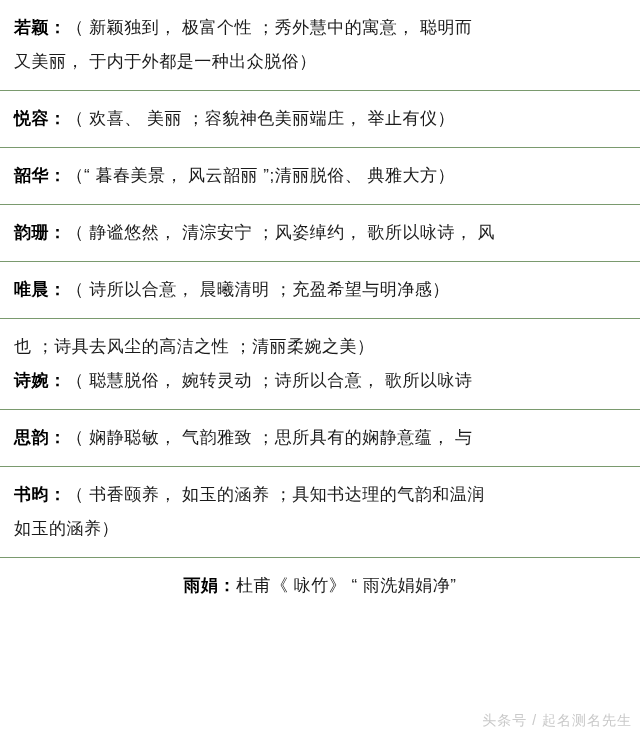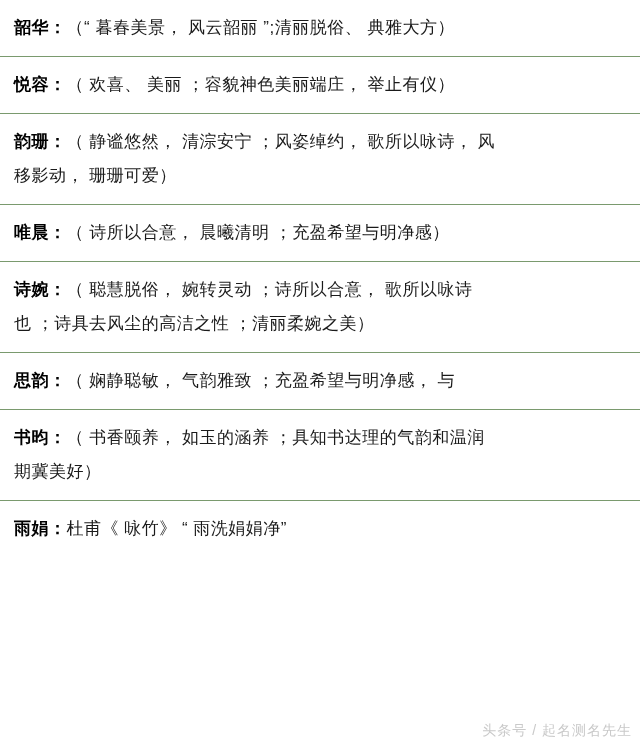--- a/index.html
+++ b/index.html
@@ -34,64 +34,68 @@
     letter-spacing: 0.5px;
     white-space: nowrap;
   }
   .name {
     font-weight: bold;
     color: #000000;
   }
   .footer-watermark {
     position: absolute;
     right: 8px;
-    bottom: 6px;
+    bottom: 16px;
     font-size: 14px;
     color: #c9c9c9;
     letter-spacing: 1px;
   }
   .entry-last {
     border-bottom: none;
+    text-align: center;
   }
 </style>
 </head>
 <body>
 
 <div class="doc">
 
-
   <div class="entry">
-    <div class="line"><span class="name">韶华：</span><span>（“ 暮春美景， 风云韶丽 ”;清丽脱俗、 典雅大方）</span></div>
+    <div class="line"><span class="name">若颖：</span><span>（ 新颖独到， 极富个性 ；秀外慧中的寓意， 聪明而</span></div>
+    <div class="line">又美丽， 于内于外都是一种出众脱俗）</div>
   </div>
 
   <div class="entry">
     <div class="line"><span class="name">悦容：</span><span>（ 欢喜、 美丽 ；容貌神色美丽端庄， 举止有仪）</span></div>
   </div>
 
   <div class="entry">
+    <div class="line"><span class="name">韶华：</span><span>（“ 暮春美景， 风云韶丽 ”;清丽脱俗、 典雅大方）</span></div>
+  </div>
+
+  <div class="entry">
     <div class="line"><span class="name">韵珊：</span><span>（ 静谧悠然， 清淙安宁 ；风姿绰约， 歌所以咏诗， 风</span></div>
-    <div class="line">移影动， 珊珊可爱）</div>
   </div>
 
   <div class="entry">
     <div class="line"><span class="name">唯晨：</span><span>（ 诗所以合意， 晨曦清明 ；充盈希望与明净感）</span></div>
   </div>
 
   <div class="entry">
+    <div class="line">也 ；诗具去风尘的高洁之性 ；清丽柔婉之美）</div>
     <div class="line"><span class="name">诗婉：</span><span>（ 聪慧脱俗， 婉转灵动 ；诗所以合意， 歌所以咏诗</span></div>
-    <div class="line">也 ；诗具去风尘的高洁之性 ；清丽柔婉之美）</div>
   </div>
 
   <div class="entry">
-    <div class="line"><span class="name">思韵：</span><span>（ 娴静聪敏， 气韵雅致 ；充盈希望与明净感， 与</span></div>
+    <div class="line"><span class="name">思韵：</span><span>（ 娴静聪敏， 气韵雅致 ；思所具有的娴静意蕴， 与</span></div>
   </div>
 
   <div class="entry">
     <div class="line"><span class="name">书昀：</span><span>（ 书香颐养， 如玉的涵养 ；具知书达理的气韵和温润</span></div>
-    <div class="line">期冀美好）</div>
+    <div class="line">如玉的涵养）</div>
   </div>
 
   <div class="entry entry-last">
     <div class="line"><span class="name">雨娟：</span><span>杜甫《 咏竹》 “ 雨洗娟娟净”</span></div>
   </div>
 
 </div>
 
 <div class="footer-watermark">头条号 / 起名测名先生</div>
 

